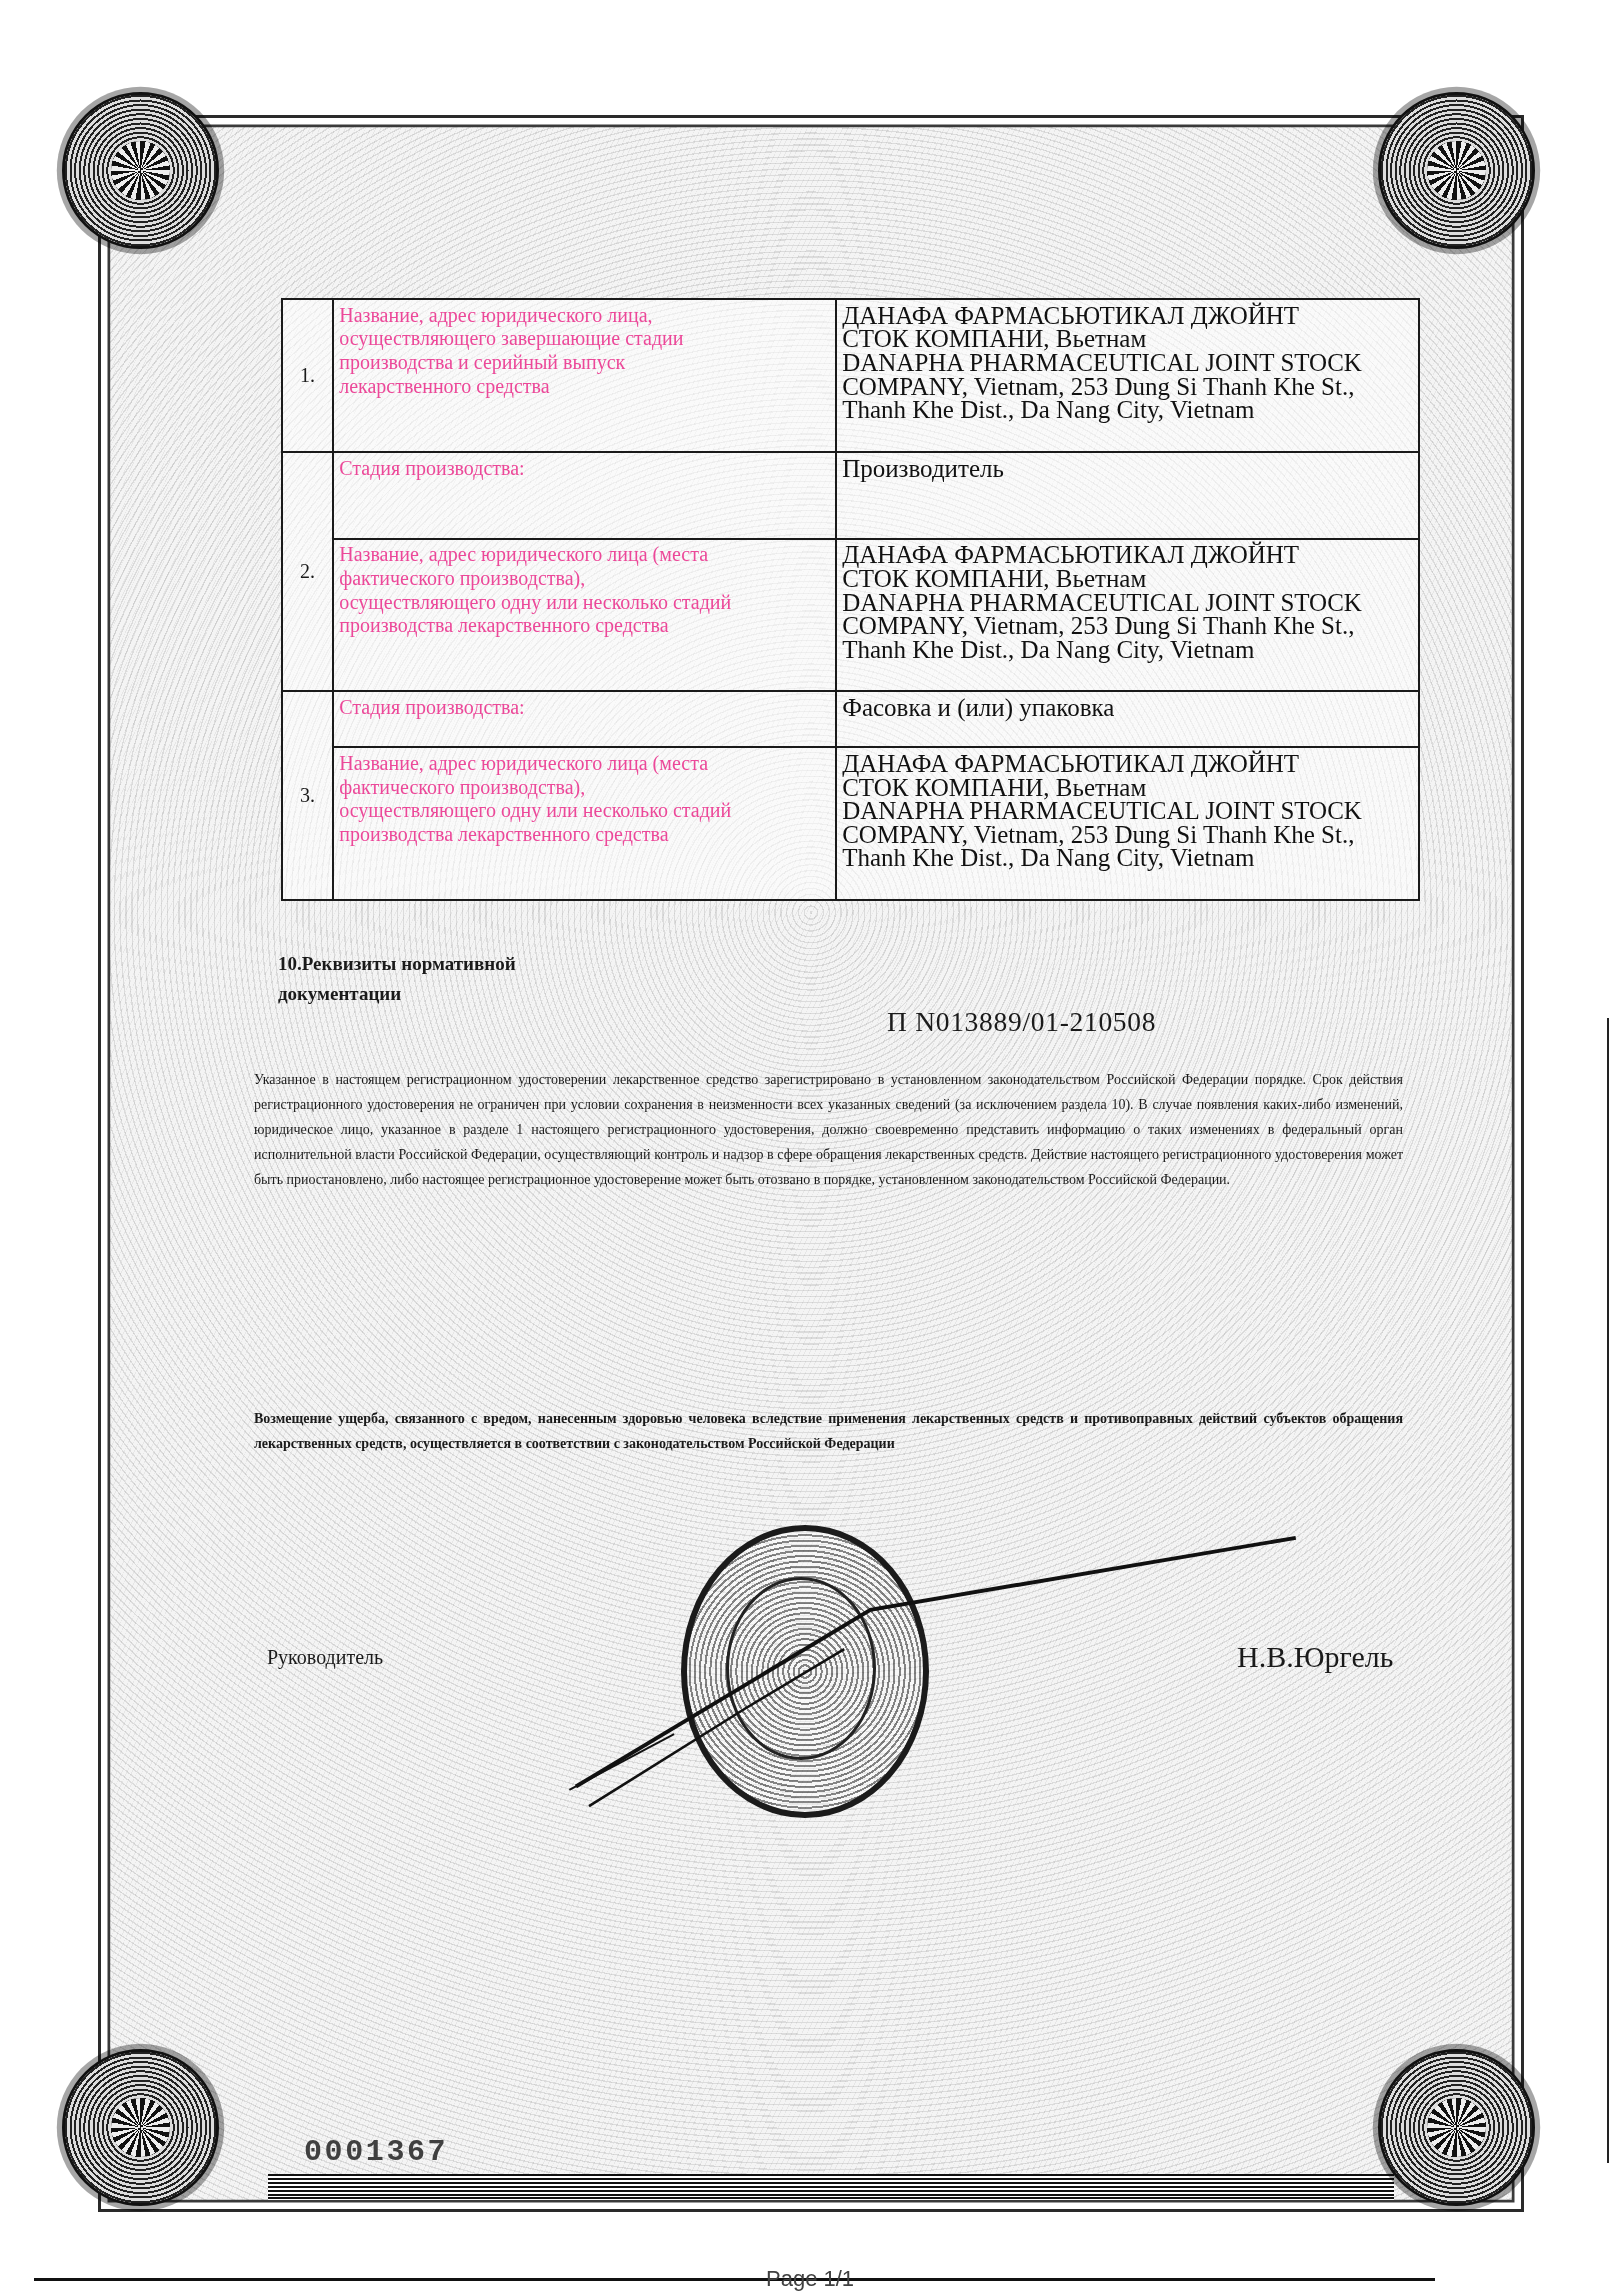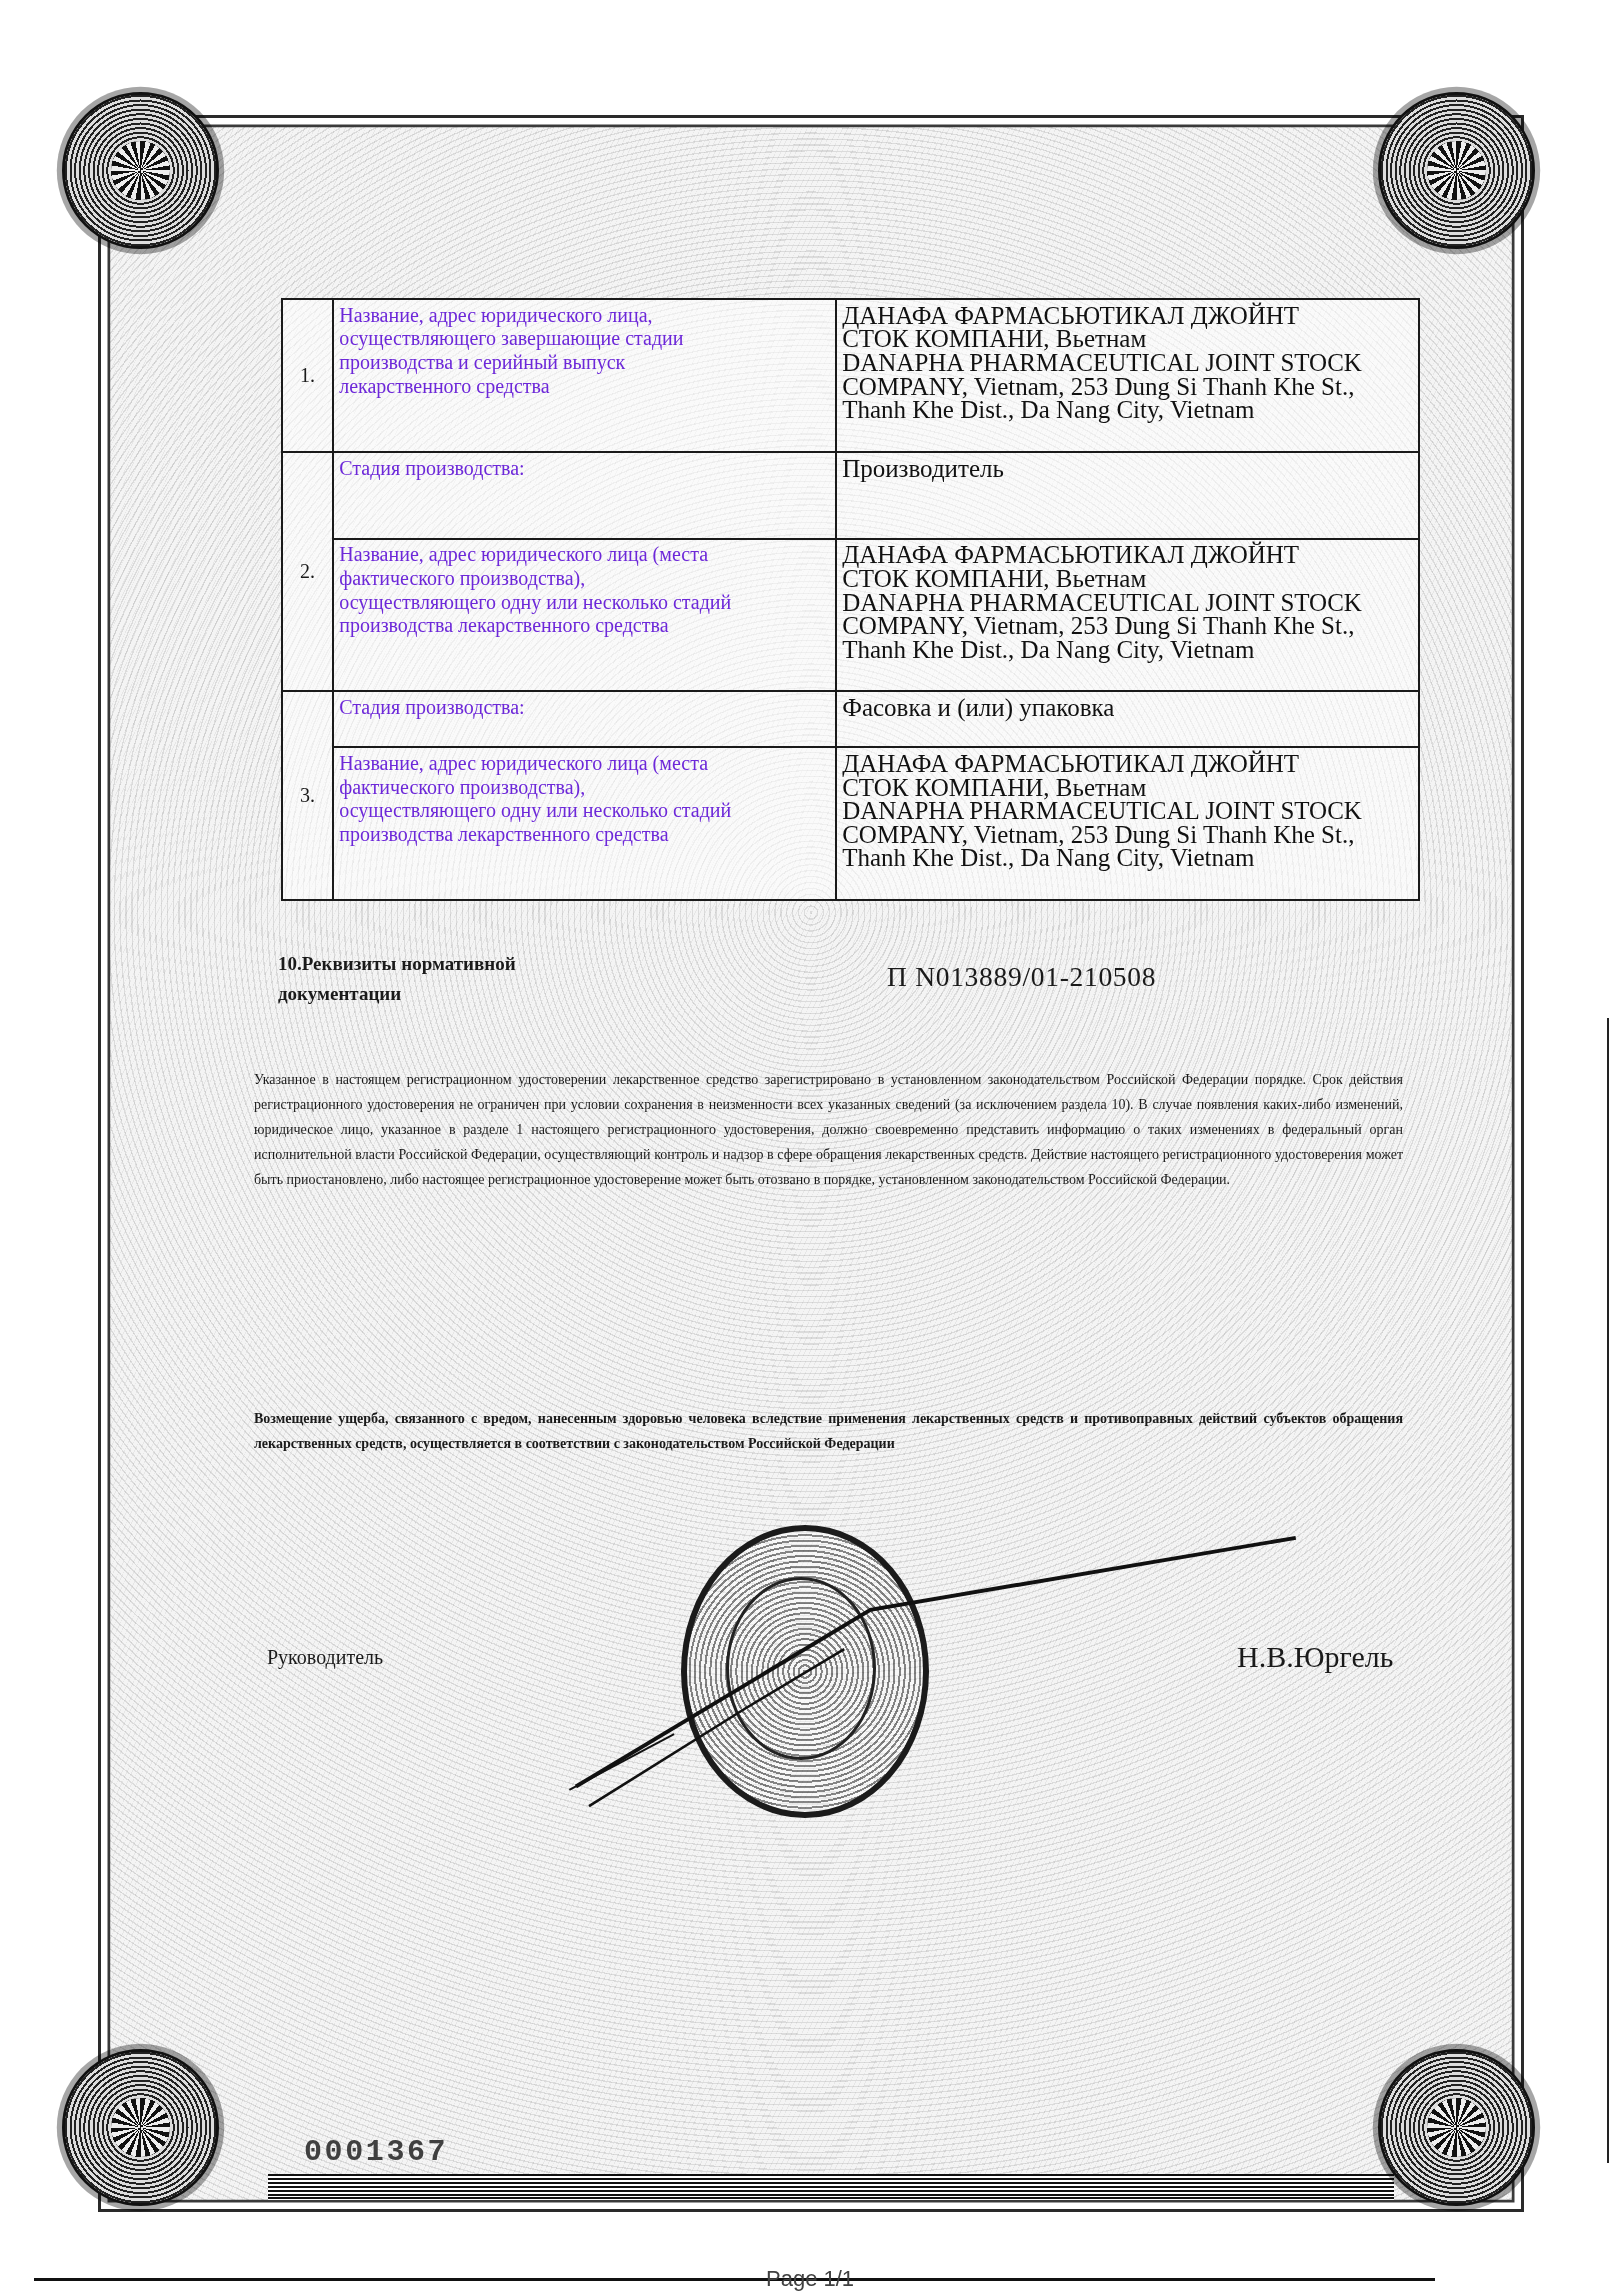--- a/index.html
+++ b/index.html
@@ -42,34 +42,34 @@
   .corner.br { left:1378px; top:2049px; }
 
   
   .mfg-table {
     position:absolute; left:281px; top:298px; width:1139px;
     border-collapse:collapse; font-size:20px; line-height:23.6px;
     background:rgba(255,255,255,0.55);
   }
   .mfg-table td { border:2px solid #1a1a1a; vertical-align:top; padding:3.9px 5.2px; }
   .mfg-table td.num { width:38px; text-align:center; vertical-align:middle; border-right:1.3px solid #1a1a1a; }
-  .mfg-table td.label { width:484px; color:#6d28d9; }
+  .mfg-table td.label { width:484px; color:#ec4899; }
   .mfg-table td.value { width:563px; font-size:25px; color:#111; }
   .mfg-table tr.stage td { height:77px; }
   .mfg-table tr.stage2 td { height:46px; }
   .mfg-table tr.entity td { height:143px; }
   .line { display:block; white-space:nowrap; }
 
   
   .sec10-title {
     position:absolute; left:278px; top:949px; width:458px;
     font-size:19px; font-weight:bold; line-height:30px;
   }
   .sec10-ref {
-    position:absolute; left:887px; top:961px;
+    position:absolute; left:887px; top:1006px;
     font-size:27.5px; letter-spacing:0.7px;
   }
 
   .para {
     position:absolute; left:254px; width:1149px;
     font-size:14px; line-height:25px; text-align:justify;
   }
   .para.p1 { top:1067px; }
   .para.p2 { top:1406px; font-weight:bold; }
 

